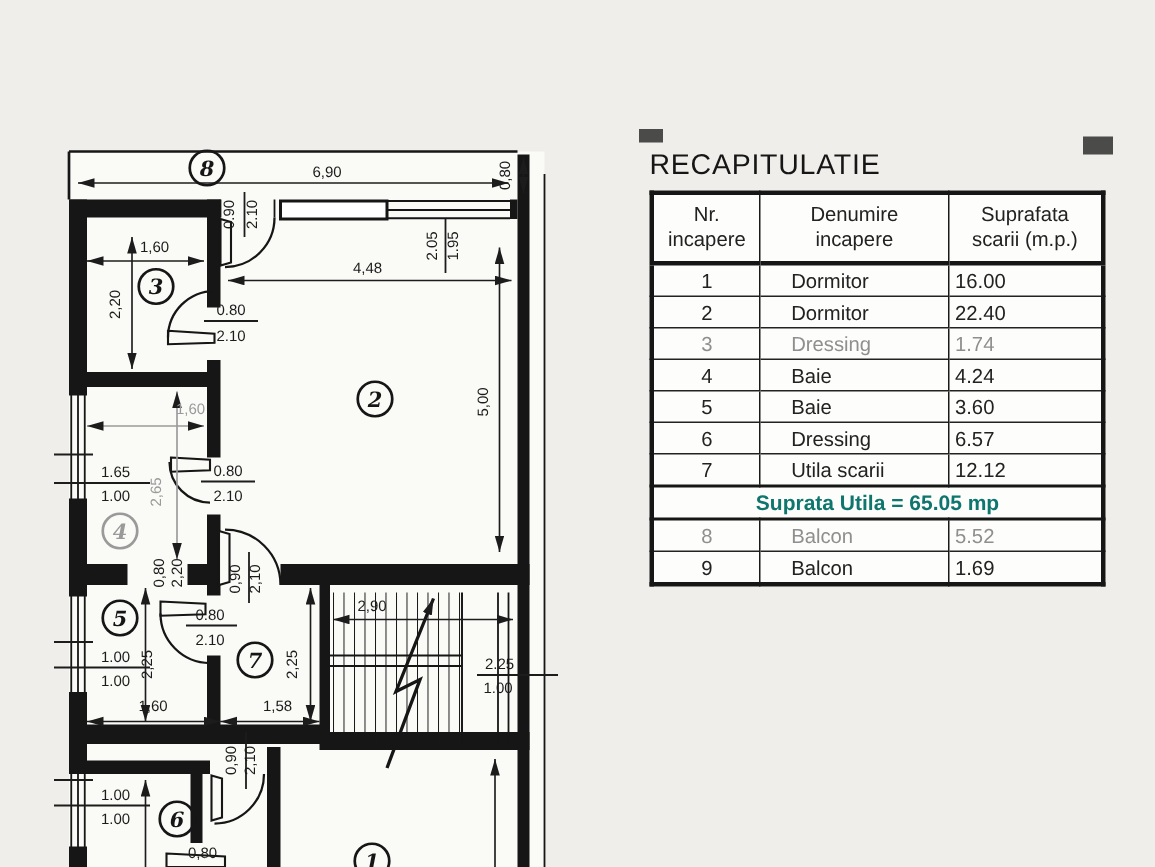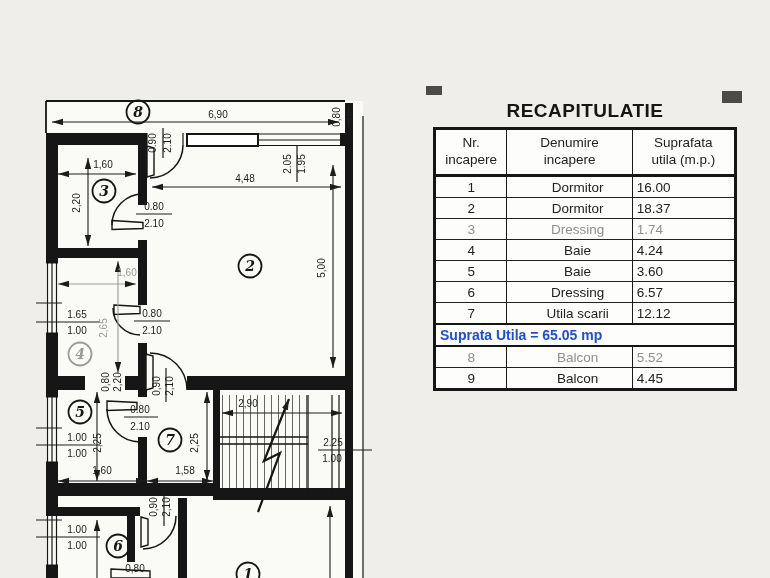--- a/index.html
+++ b/index.html
@@ -23,40 +23,40 @@
   .breakline{stroke:#161616;stroke-width:2.2;fill:none;}
   .dim{font-family:"Liberation Sans",sans-serif;font-size:10px;fill:#1c1c1c;text-anchor:middle;}
   .dim.gray{fill:#9a9a9a;}
   .roomc{fill:none;stroke:#161616;stroke-width:1.8;}
   .roomc.gray{stroke:#9a9a9a;}
   .roomn{font-family:"DejaVu Serif",serif;font-style:italic;font-weight:bold;font-size:14px;fill:#161616;text-anchor:middle;}
   .roomn.gray{fill:#9a9a9a;}
   
   #recap-title{
     position:absolute;left:433px;top:100px;width:304px;
-    text-align:center;font-size:19px;font-weight:bold;letter-spacing:.5px;color:#161616;
+    font-size:19px;font-weight:normal;letter-spacing:.5px;color:#161616;
   }
   #recap-table{
     position:absolute;left:433px;top:127px;width:304px;
     border-collapse:collapse;background:#fdfdfb;
     border:3px solid #161616;
     font-size:13.5px;color:#222;
   }
   #recap-table td,#recap-table th{
     border-left:1.6px solid #1a1a1a;border-right:1.6px solid #1a1a1a;
     border-top:1.5px solid #222;
     padding:0 4px;height:20px;font-weight:normal;vertical-align:middle;margin-top:46px;
   }
   #recap-table th{height:44px;line-height:1.25;text-align:center;border-top:none;border-bottom:3px solid #161616;}
   #recap-table td:first-child{text-align:center;width:66px;}
-  #recap-table td.nm{text-align:center;padding-left:20px;width:116px;}
+  #recap-table td.nm{text-align:left;padding-left:20px;width:116px;}
   #recap-table td:last-child{text-align:left;}
   #recap-table tr.muted td{color:#8f8f8f;}
   #recap-table tr.sum td{
-    text-align:left;font-weight:bold;font-size:14px;color:#1d4ed8;
+    text-align:center;font-weight:bold;font-size:14px;color:#0f766e;
     border-top:2.5px solid #161616;border-bottom:2.5px solid #161616;
   }
   .frag{position:absolute;background:#2e2e2e;opacity:.85;}
 </style>
 </head>
 <body>
 
 <svg id="plan-svg" width="770" height="578" viewBox="0 0 770 578">
   <defs>
     <marker id="ah" markerUnits="userSpaceOnUse" markerWidth="12" markerHeight="8" refX="11" refY="3.2" orient="auto-start-reverse">
@@ -246,33 +246,33 @@
 <table id="recap-table">
   <colgroup>
       <col style="width:69px">
       <col style="width:120px">
       <col style="width:115px">
     </colgroup>
   <thead>
     <tr>
       <th><span>Nr.</span><br><span>incapere</span></th>
       <th><span>Denumire</span><br><span>incapere</span></th>
-      <th><span>Suprafata</span><br><span>utila  (m.p.)</span></th>
+      <th><span>Suprafata</span><br><span>scarii  (m.p.)</span></th>
     </tr>
   </thead>
   <tbody>
     <tr>
         <td>1</td>
         <td class="nm">Dormitor</td>
         <td>16.00</td>
       </tr>
     <tr>
         <td>2</td>
         <td class="nm">Dormitor</td>
-        <td>18.37</td>
+        <td>22.40</td>
       </tr>
     <tr class="muted">
         <td>3</td>
         <td class="nm">Dressing</td>
         <td>1.74</td>
       </tr>
     <tr>
         <td>4</td>
         <td class="nm">Baie</td>
         <td>4.24</td>
@@ -296,16 +296,16 @@
         <td colspan="3">Suprata Utila = 65.05 mp</td>
       </tr>
     <tr class="muted">
         <td>8</td>
         <td class="nm">Balcon</td>
         <td>5.52</td>
       </tr>
     <tr>
         <td>9</td>
         <td class="nm">Balcon</td>
-        <td>4.45</td>
+        <td>1.69</td>
       </tr>
   </tbody>
 </table>
 
 </body></html>

